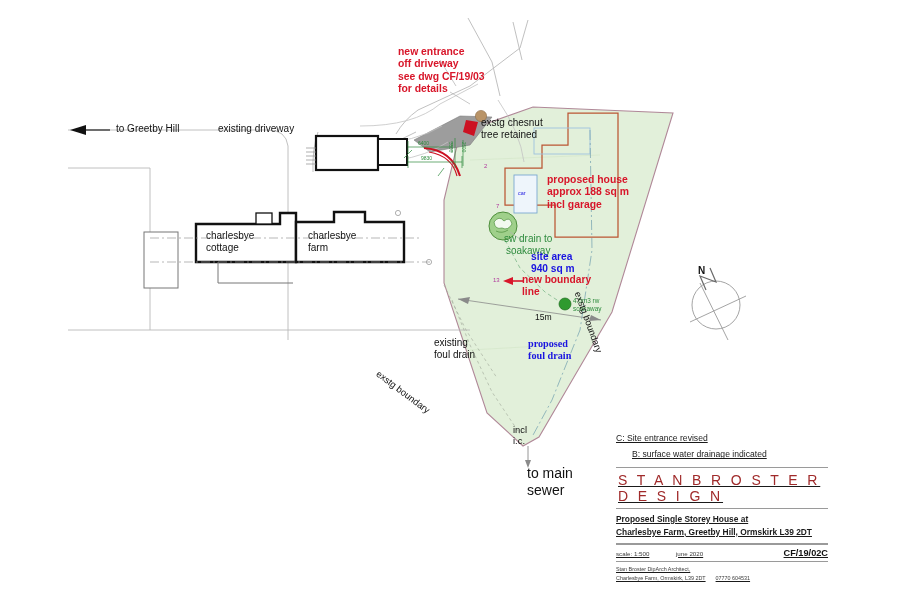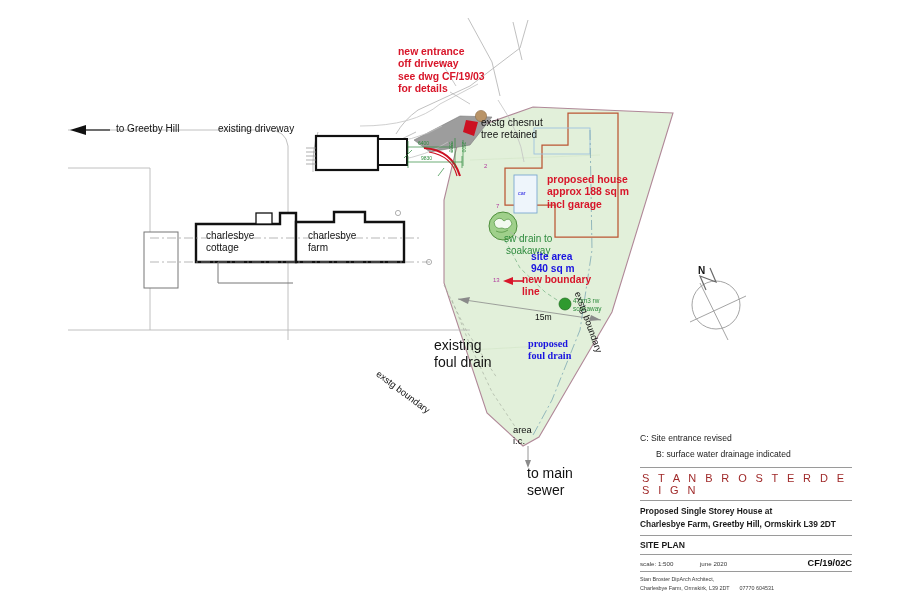--- a/index.html
+++ b/index.html
@@ -11,25 +11,25 @@
   svg{display:block;}
   .lbl{position:absolute;white-space:pre;line-height:1.18;}
   .red{color:#d8162a;}
   .blue{color:#1a14e0;}
   .green{color:#2e8b3d;}
   .blk{color:#111;}
   .mag{color:#b0389c;}
   .b{font-weight:bold;}
 
   
-  #titleblock{position:absolute;left:640px;top:432px;width:212px;
-              font-family:"Liberation Sans","DejaVu Sans",sans-serif;}
+  #titleblock{position:absolute;left:616px;top:432px;width:212px;
+              font-family:"Liberation Sans","DejaVu Sans",sans-serif;text-decoration:underline;}
   .tb-rev{font-size:8.6px;color:#1a1a1a;line-height:1.45;padding-bottom:4px;}
   .tb-rule{border-top:1px solid #9a9a9a;}
-  .tb-brand{font-size:11px;letter-spacing:2.9px;color:#a02a2a;
+  .tb-brand{font-size:14px;letter-spacing:2.9px;color:#a02a2a;
             padding:4px 0 4px 2px;font-weight:normal;}
   .tb-proj{font-size:8.4px;font-weight:bold;line-height:1.5;padding:4px 0 5px 0;}
   .tb-sheet{font-size:8.6px;font-weight:bold;padding:4px 0 4px 0;}
   .tb-meta{display:flex;align-items:center;font-size:6.2px;color:#3a3a3a;
            padding:3px 0 3px 0;}
   .tb-meta .m1{width:60px;}
   .tb-meta .m2{flex:1;}
   .tb-meta .m3{font-size:9.2px;font-weight:bold;color:#111;text-align:right;}
   .tb-addr{font-size:5.4px;color:#3a3a3a;line-height:1.65;padding:3px 0 0 0;}
   .tb-addr .ph{padding-left:10px;}
@@ -208,33 +208,33 @@
 940 sq m</div>
 
   <div class="lbl red b" style="left:522px;top:274px;font-size:10.2px;">new boundary
 line</div>
 
   <div class="lbl green" style="left:573px;top:297px;font-size:6.4px;">4.0m3 rw
 soakaway</div>
 
   <div class="lbl blk" style="left:535px;top:300px;font-size:8.6px;margin-top:12px;">15m</div>
 
-  <div class="lbl blk" style="left:434px;top:337px;font-size:14px;">existing
+  <div class="lbl blk" style="left:434px;top:337px;font-size:10px;">existing
 foul drain</div>
 
   <div class="lbl blue b" style="left:528px;top:338px;font-size:10.2px;font-family:Liberation Serif, serif;">proposed
 foul drain</div>
 
   <div class="lbl blk" style="left:583px;top:290px;font-size:9.4px;
               transform:rotate(70deg);transform-origin:0 0;">exstg boundary</div>
 
   <div class="lbl blk" style="left:381px;top:368px;font-size:9.4px;
               transform:rotate(37deg);transform-origin:0 0;">exstg boundary</div>
 
-  <div class="lbl blk" style="left:513px;top:424px;font-size:9.4px;">area
+  <div class="lbl blk" style="left:513px;top:424px;font-size:9.4px;">incl
 i.c.</div>
 
   <div class="lbl blk" style="left:527px;top:465px;font-size:14px;">to main
 sewer</div>
 
   <div class="lbl blk b" style="left:698px;top:265px;font-size:10px;">N</div>
 
   <div class="lbl green" style="left:418px;top:141px;font-size:5px;">6400</div>
 
   <div class="lbl green" style="left:421px;top:156px;font-size:5px;">9830</div>
@@ -257,21 +257,20 @@
     <div class="tb-rule"></div>
     <div class="tb-brand">S T A N   B R O S T E R   D E S I G N</div>
 
     <div class="tb-rule"></div>
     <div class="tb-proj">
       <div>Proposed Single Storey House at</div>
       <div>Charlesbye Farm, Greetby Hill, Ormskirk L39 2DT</div>
     </div>
 
     <div class="tb-rule"></div>
-    <div class="tb-sheet">SITE PLAN</div>
 
     <div class="tb-rule"></div>
     <div class="tb-meta">
       <span class="m1">scale: 1:500</span>
       <span class="m2">june 2020</span>
       <span class="m3">CF/19/02C</span>
     </div>
 
     <div class="tb-rule"></div>
     <div class="tb-addr">

